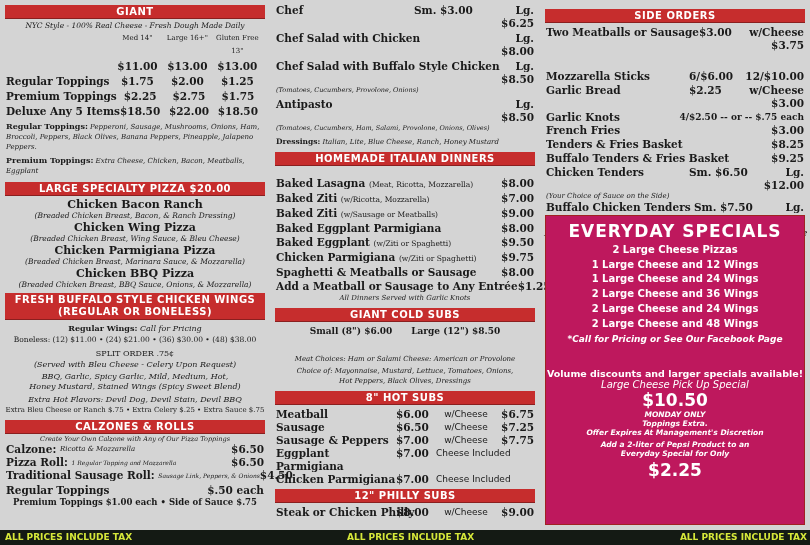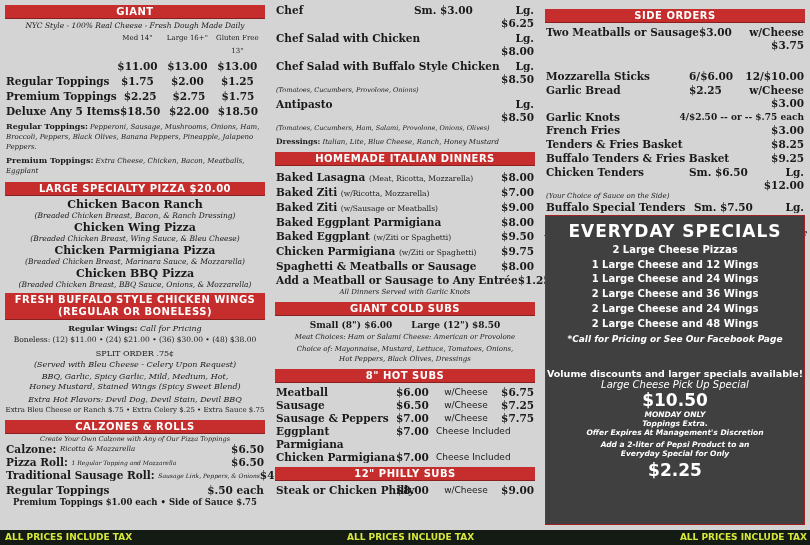--- a/index.html
+++ b/index.html
@@ -35,21 +35,21 @@
   .footer {
     position: absolute; bottom: 0; height: 15px; background: #141a14;
     width: 810px; left: 0;
   }
   .footer span {
     position: absolute; color: #d6e83a; font-family: "DejaVu Sans", "Liberation Sans", sans-serif;
     font-weight: bold; font-size: 9px; line-height: 15px;
   }
   .specials {
     position: absolute; left: 545px; top: 215px; width: 260px; height: 310px;
-    background: #404040;
+    background: #be185d;
     border: 1px solid #a02222;
     color: #fff;
     text-align: center;
     font-family: "DejaVu Sans", "Liberation Sans", sans-serif;
   }
   .specials .title { font-size: 17px; font-weight: 900; letter-spacing: 1px; margin-top: 5px; }
   .specials .line { font-size: 10px; font-weight: bold; line-height: 14.7px; }
   .specials .note { font-size: 9px; font-style: italic; font-weight: bold; margin-top: 3px; }
   .specials .big { font-size: 17px; font-weight: 900; }
 </style>
@@ -165,21 +165,21 @@
   <div class="row" style="margin-top:3px">
     <span class="grow">Antipasto</span>
     <span style="width:50px" class="r">Lg. $8.50</span>
   </div>
   <div class="it" style="font-size:6.5px;padding:0 6px;line-height:9px">(Tomatoes, Cucumbers, Ham, Salami, Provolone, Onions, Olives)</div>
   <div style="font-size:7px;padding:0 6px;margin-top:4px">
     <b style="font-size:7.5px">Dressings:</b> <i>Italian, Lite, Blue Cheese, Ranch, Honey Mustard</i>
   </div>
 
   <div class="hdr h-small" style="margin-top:6px;">HOMEMADE ITALIAN DINNERS</div>
-  <div style="margin-top:5px">
+  <div style="margin-top:11px">
     <div class="row">
         <span class="grow"><span>Baked Lasagna</span> <span style="font-weight:normal;font-size:7.5px">(Meat, Ricotta, Mozzarella)</span></span>
         <span>$8.00</span>
       </div>
     <div class="row" style="margin-top:1px">
         <span class="grow"><span>Baked Ziti</span> <span style="font-weight:normal;font-size:7.5px">(w/Ricotta, Mozzarella)</span></span>
         <span>$7.00</span>
       </div>
     <div class="row" style="margin-top:1px">
         <span class="grow"><span>Baked Ziti</span> <span style="font-weight:normal;font-size:7.5px">(w/Sausage or Meatballs)</span></span>
@@ -203,21 +203,21 @@
       </div>
     <div class="row" style="margin-top:1px">
         <span class="grow" style="white-space:nowrap">Add a Meatball or Sausage to Any Entrée</span>
         <span>$1.25</span>
       </div>
   </div>
   <div class="center it" style="font-size:7px;margin-top:1px">All Dinners Served with Garlic Knots</div>
 
   <div class="hdr h-small" style="margin-top:6px;">GIANT COLD SUBS</div>
   <div class="center" style="font-size:9px;font-weight:bold;margin-top:4px;white-space:pre">Small (8") $6.00      Large (12") $8.50</div>
-  <div class="center it" style="font-size:7px;line-height:10px;margin-top:2px">
+  <div class="center it" style="font-size:7px;line-height:10px;margin-top:18px">
     <div>Meat Choices: Ham or Salami  Cheese: American or Provolone</div>
     <div style="margin-top:2px">Choice of:  Mayonnaise, Mustard, Lettuce, Tomatoes, Onions,</div>
     <div>Hot Peppers, Black Olives, Dressings</div>
   </div>
 
   <div class="hdr h-small" style="margin-top:5px;">8" HOT SUBS</div>
   <div style="margin-top:3px">
     <div class="row">
         <span style="width:120px">Meatball</span>
         <span style="width:40px">$6.00</span>
@@ -291,21 +291,21 @@
         <span class="grow">Buffalo Tenders &amp; Fries Basket</span>
         <span class="r">$9.25</span>
       </div>
     <div class="row" style="margin-top:1px">
         <span class="grow">Chicken Tenders</span>
         <span style="width:60px">Sm. $6.50</span>
         <span style="width:55px" class="r">Lg. $12.00</span>
       </div>
     <div class="it" style="font-size:7px;padding:0 6px">(Your Choice of Sauce on the Side)</div>
     <div class="row" style="margin-top:1px">
-        <span class="grow" style="white-space:nowrap">Buffalo Special Tenders</span>
+        <span class="grow" style="white-space:nowrap">Buffalo Chicken Tenders</span>
         <span style="width:55px;white-space:nowrap">Sm. $7.50</span>
         <span style="width:55px" class="r">Lg. $13.00</span>
       </div>
     <div class="it" style="font-size:10px;padding:0 4px;white-space:nowrap">Mixed with Any Wing Sauce and Served with a Side of Bleu Cheese</div>
     <div class="row" style="margin-top:1px">
         <span class="grow">Extra Bleu Cheese</span>
         <span class="r">$.75</span>
       </div>
   </div>
 </div>

